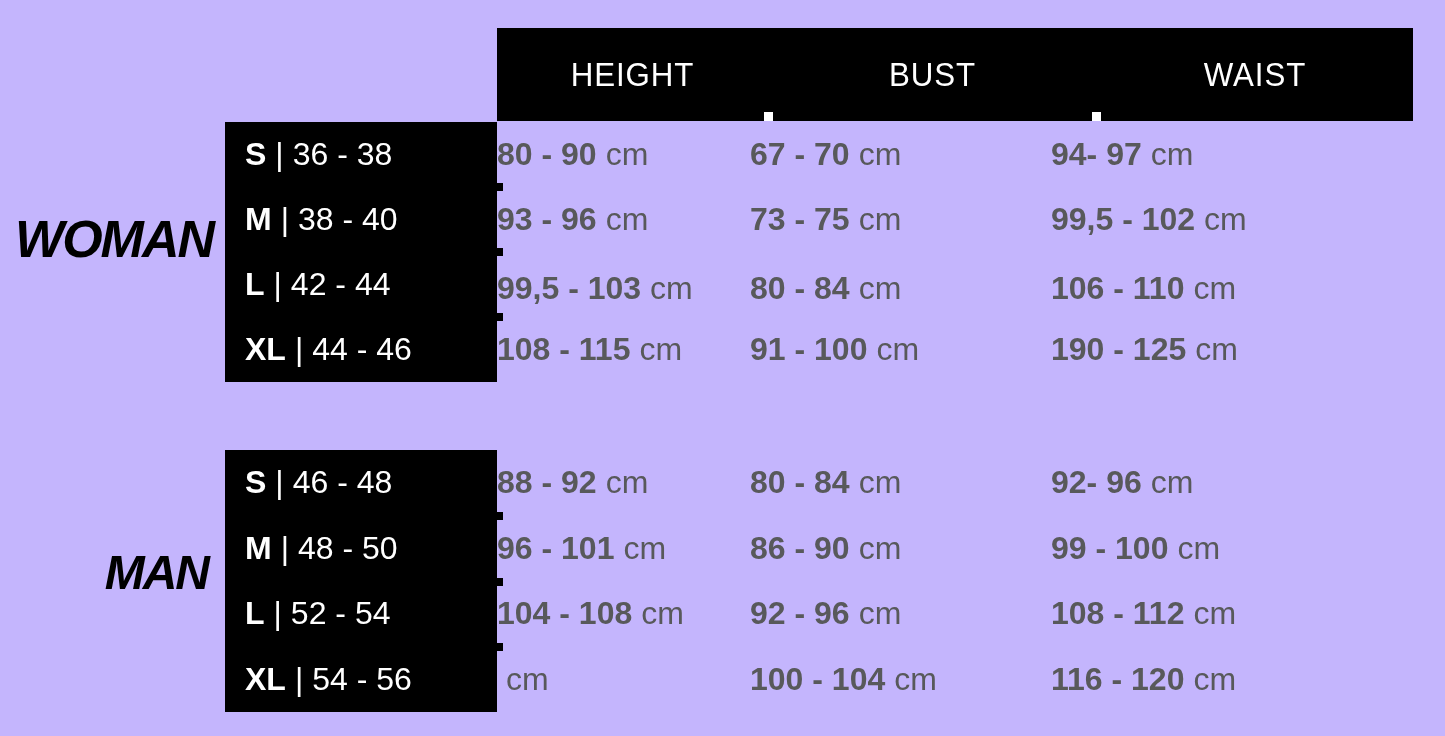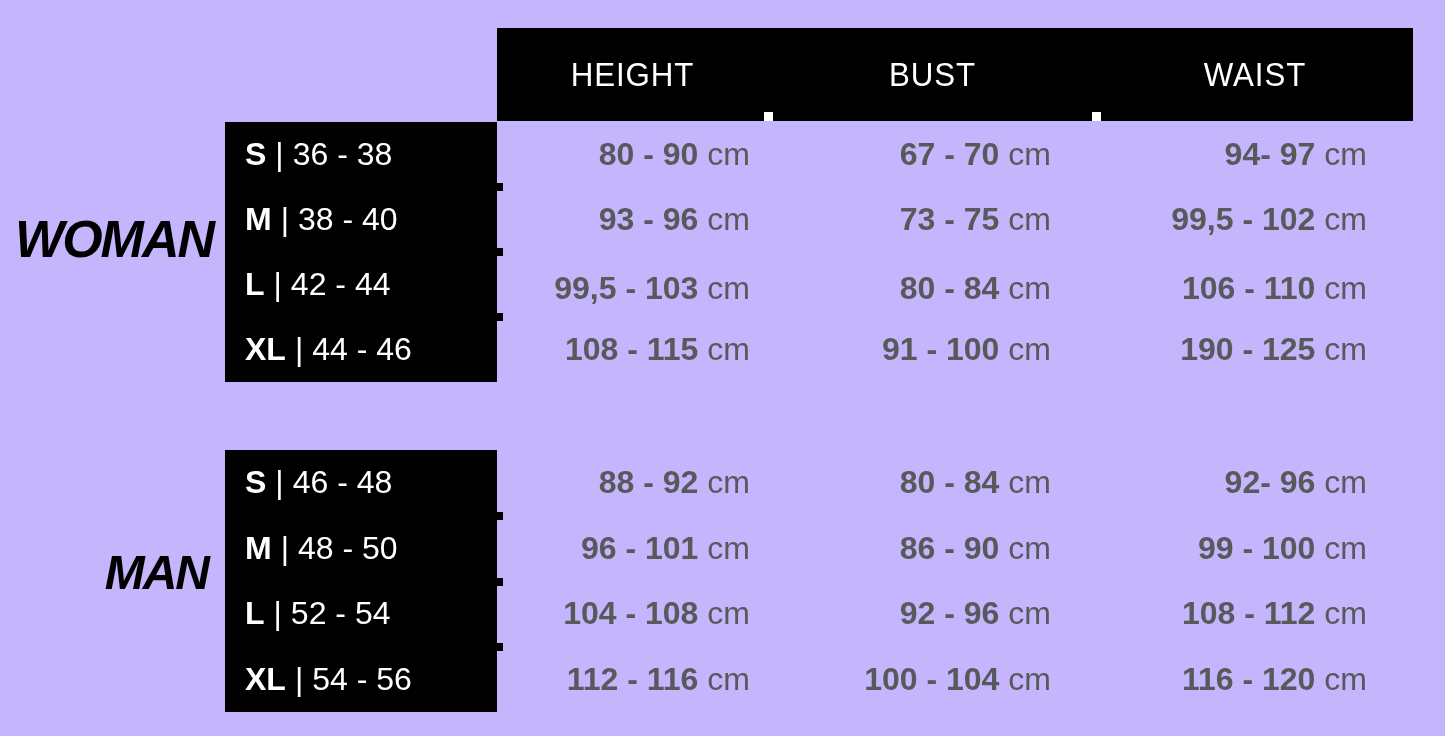--- a/index.html
+++ b/index.html
@@ -47,21 +47,21 @@
     white-space:nowrap;
   }
   .woman-label{width:213px;top:213px;font-size:52px;}
   .man-label{width:208px;top:549px;font-size:48px;}
 
   
   .drow{
     position:absolute;left:497px;width:870px;height:65px;display:flex;
   }
   .dcell{
-    display:flex;align-items:center;justify-content:flex-end;
+    display:flex;align-items:center;
     color:#58595b;font-size:32px;white-space:nowrap;
   }
   .w1{width:253px}.w2{width:301px}.w3{width:316px}
   .num{font-weight:bold;}
   .unit{font-weight:400;margin-left:9px;}
 </style>
 </head>
 <body>
 
 <div class="stage">
@@ -223,21 +223,20 @@
         <span class="num">92 - 96</span>
         <span class="unit">cm</span>
       </div>
     <div class="dcell w3">
         <span class="num">108 - 112</span>
         <span class="unit">cm</span>
       </div>
   </div>
   <div class="drow" style="top:647px">
     <div class="dcell w1">
-        <span class="num">112 - 116</span>
         <span class="unit">cm</span>
       </div>
     <div class="dcell w2">
         <span class="num">100 - 104</span>
         <span class="unit">cm</span>
       </div>
     <div class="dcell w3">
         <span class="num">116 - 120</span>
         <span class="unit">cm</span>
       </div>

